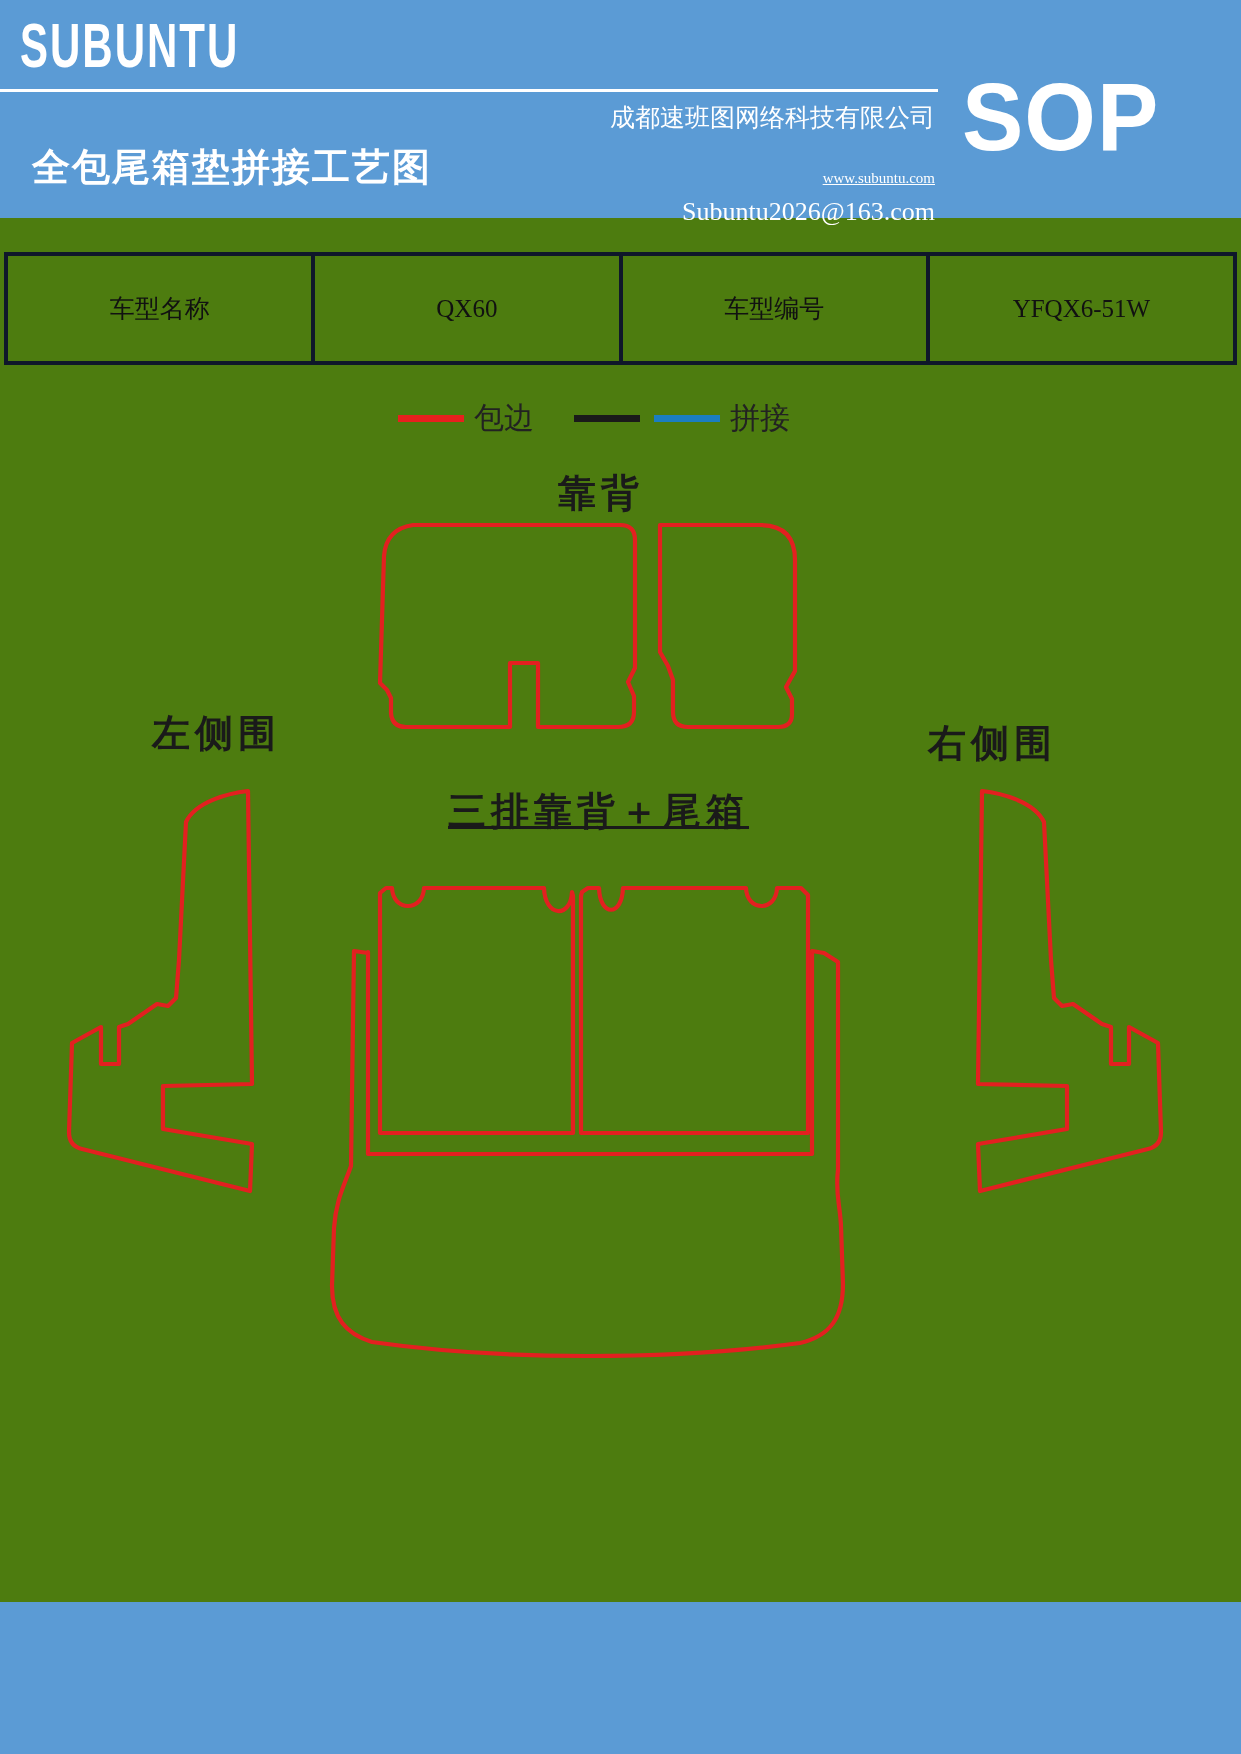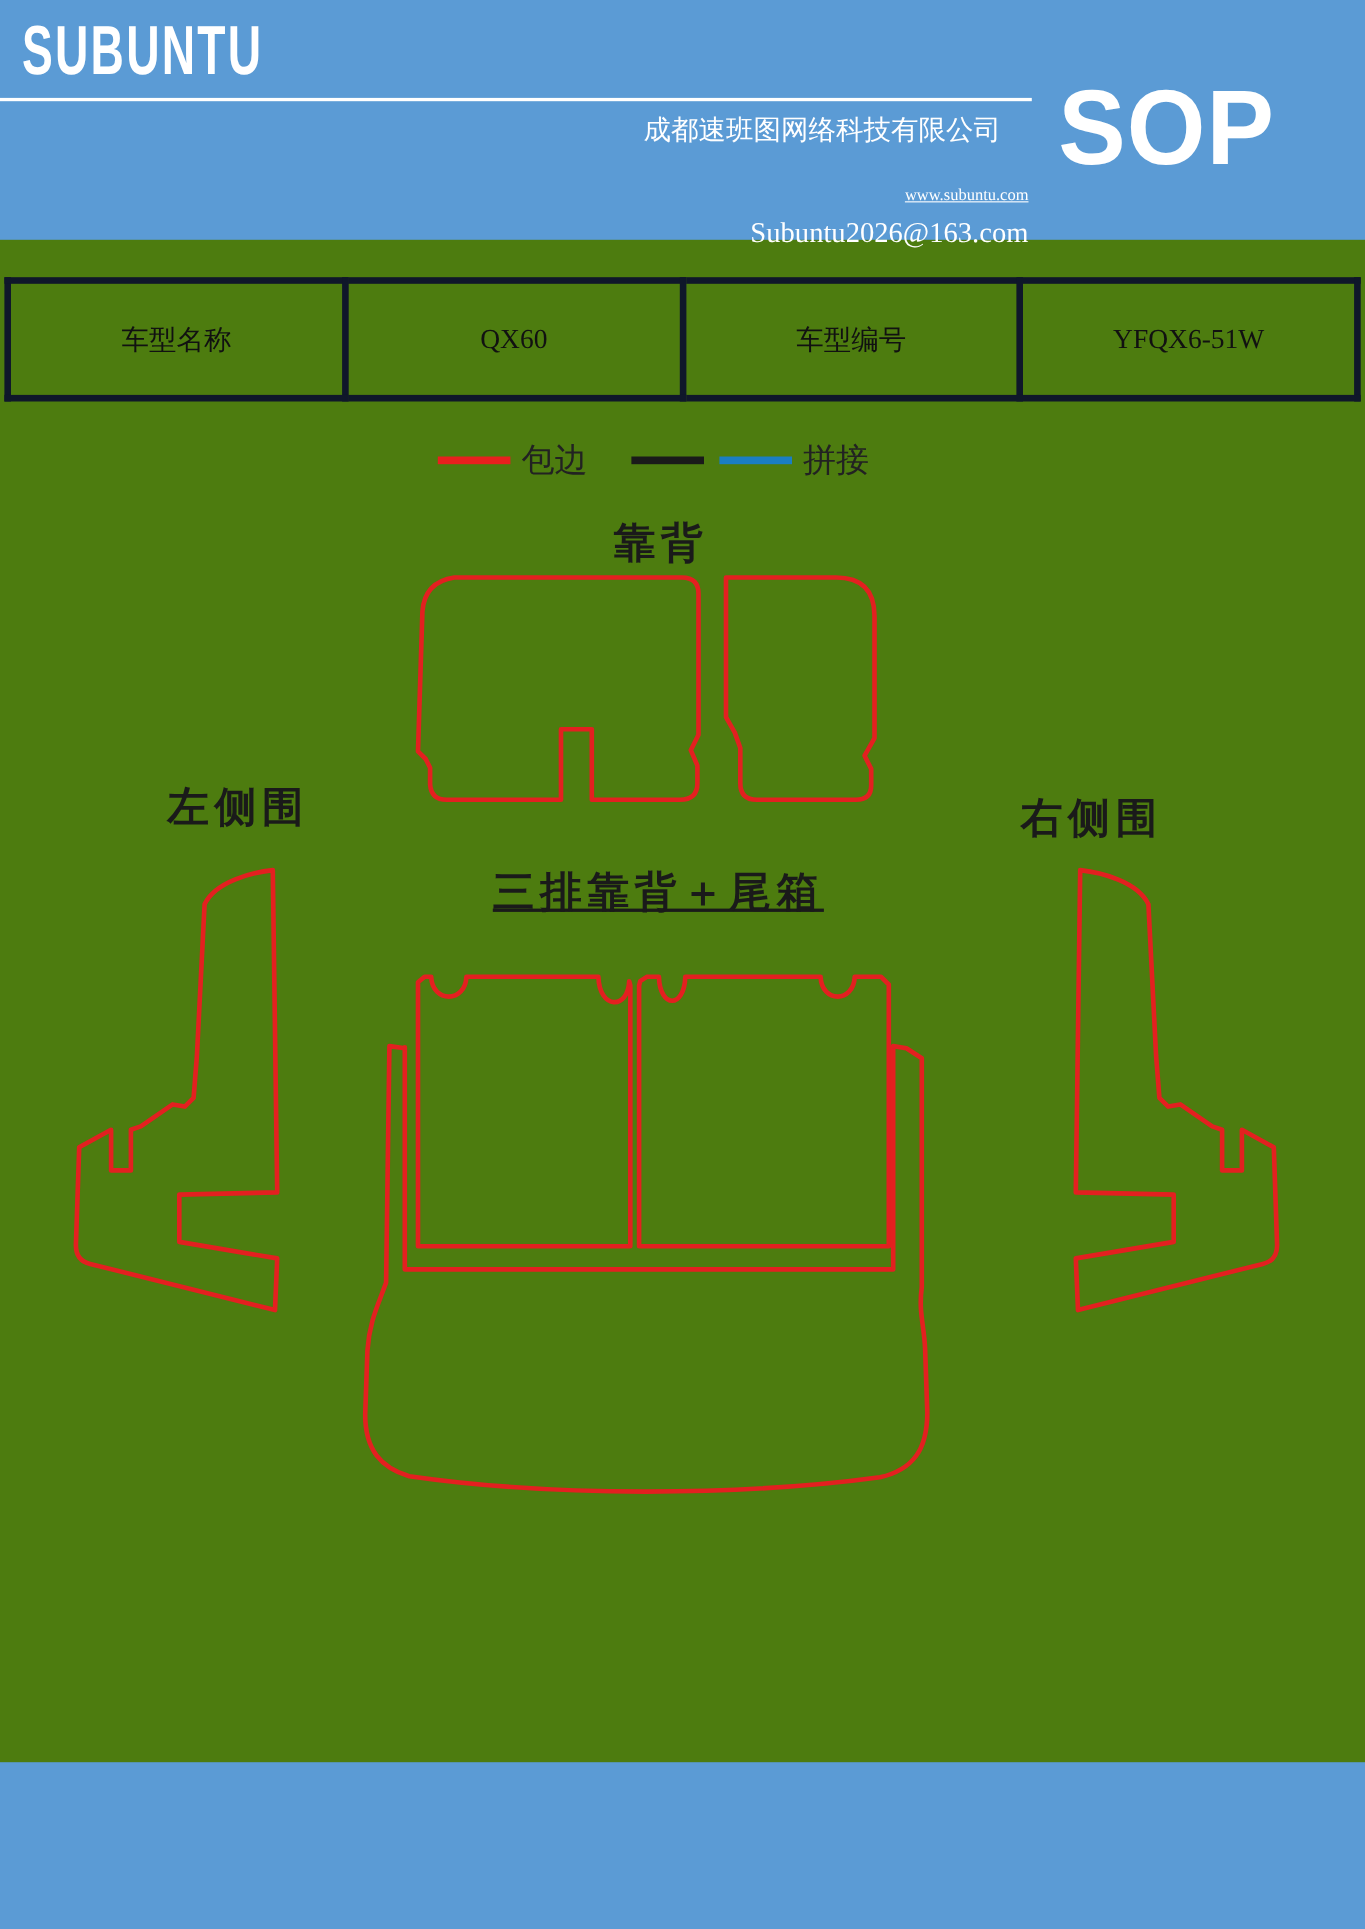--- a/index.html
+++ b/index.html
@@ -5,35 +5,35 @@
   html,body{margin:0;padding:0;background:#888;}
   .page{position:relative;width:1241px;height:1754px;background:#4d7c0f;overflow:hidden;
         font-family:"Liberation Sans",sans-serif;}
 
   
   .header{position:absolute;top:0;left:0;width:1241px;height:218px;background:#5b9bd5;}
   .logo{position:absolute;top:10px;left:20px;color:#fff;font-size:42px;font-weight:800;
         letter-spacing:2px;transform:scaleY(1.5);transform-origin:top left;
         font-family:"Liberation Sans",sans-serif;}
   .header-line{position:absolute;top:89px;left:0;width:938px;height:3px;background:#fff;}
-  .header-company{position:absolute;top:101px;left:560px;width:375px;text-align:center;
+  .header-company{position:absolute;top:101px;left:560px;width:375px;text-align:right;
         color:#fff;font-size:25px;font-family:"Liberation Serif",serif;}
   .sop{position:absolute;top:62px;left:962px;color:#fff;font-size:92px;font-weight:800;
         letter-spacing:1px;transform:scaleY(1.05);transform-origin:top left;}
   .doc-title{position:absolute;top:142px;left:32px;color:#fff;font-size:38px;font-weight:700;
         font-family:"Liberation Serif",serif;letter-spacing:2px;}
   .header-site{position:absolute;top:170px;left:560px;width:375px;text-align:right;color:#fff;
         font-size:15px;text-decoration:underline;font-family:"Liberation Serif",serif;}
   .header-mail{position:absolute;top:197px;left:560px;width:375px;text-align:right;color:#fff;
         font-size:26px;font-family:"Liberation Serif",serif;}
 
   
   .info-table{position:absolute;top:252px;left:4px;width:1233px;height:113px;
         border-collapse:collapse;table-layout:fixed;}
-  .info-table td{border:6px solid #0f172a;text-align:center;vertical-align:middle;
+  .info-table td{border:4px solid #0f172a;text-align:center;vertical-align:middle;
         font-size:25px;color:#111;height:56px;font-family:"Liberation Serif",serif;}
 
   
   .legend{position:absolute;top:398px;left:398px;display:flex;align-items:center;text-align:right;}
   .swatch{height:7px;width:66px;display:inline-block;}
   .legend-label{font-size:30px;color:#222;margin:0 10px;font-family:"Liberation Serif",serif;}
 
   
   .dlabel{position:absolute;color:#1a1a1a;font-size:38px;font-weight:600;letter-spacing:5px;
         font-family:"Liberation Sans",sans-serif;}
@@ -47,20 +47,21 @@
 </head>
 <body>
 
 <div class="page">
 
   <div class="header">
     <div class="logo">SUBUNTU</div>
     <div class="header-line"></div>
     <div class="header-company">成都速班图网络科技有限公司</div>
     <div class="sop">SOP</div>
+    <div class="doc-title">全包尾箱垫拼接工艺图</div>
     <div class="header-site">www.subuntu.com</div>
     <div class="header-mail">Subuntu2026@163.com</div>
   </div>
 
   <table class="info-table">
     <tbody>
         <tr>
       <td>车型名称</td>
       <td>QX60</td>
       <td>车型编号</td>

